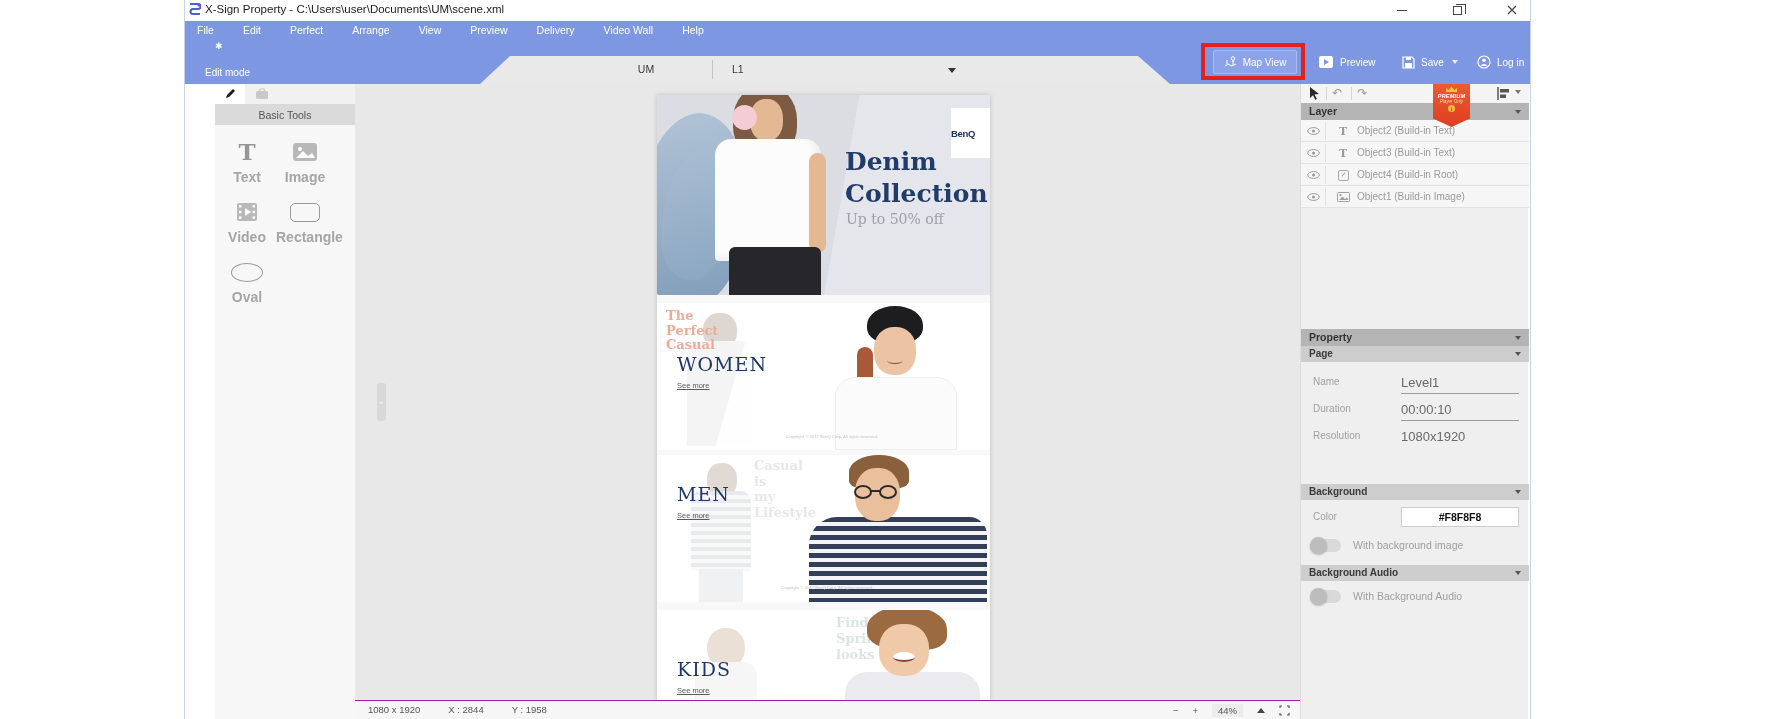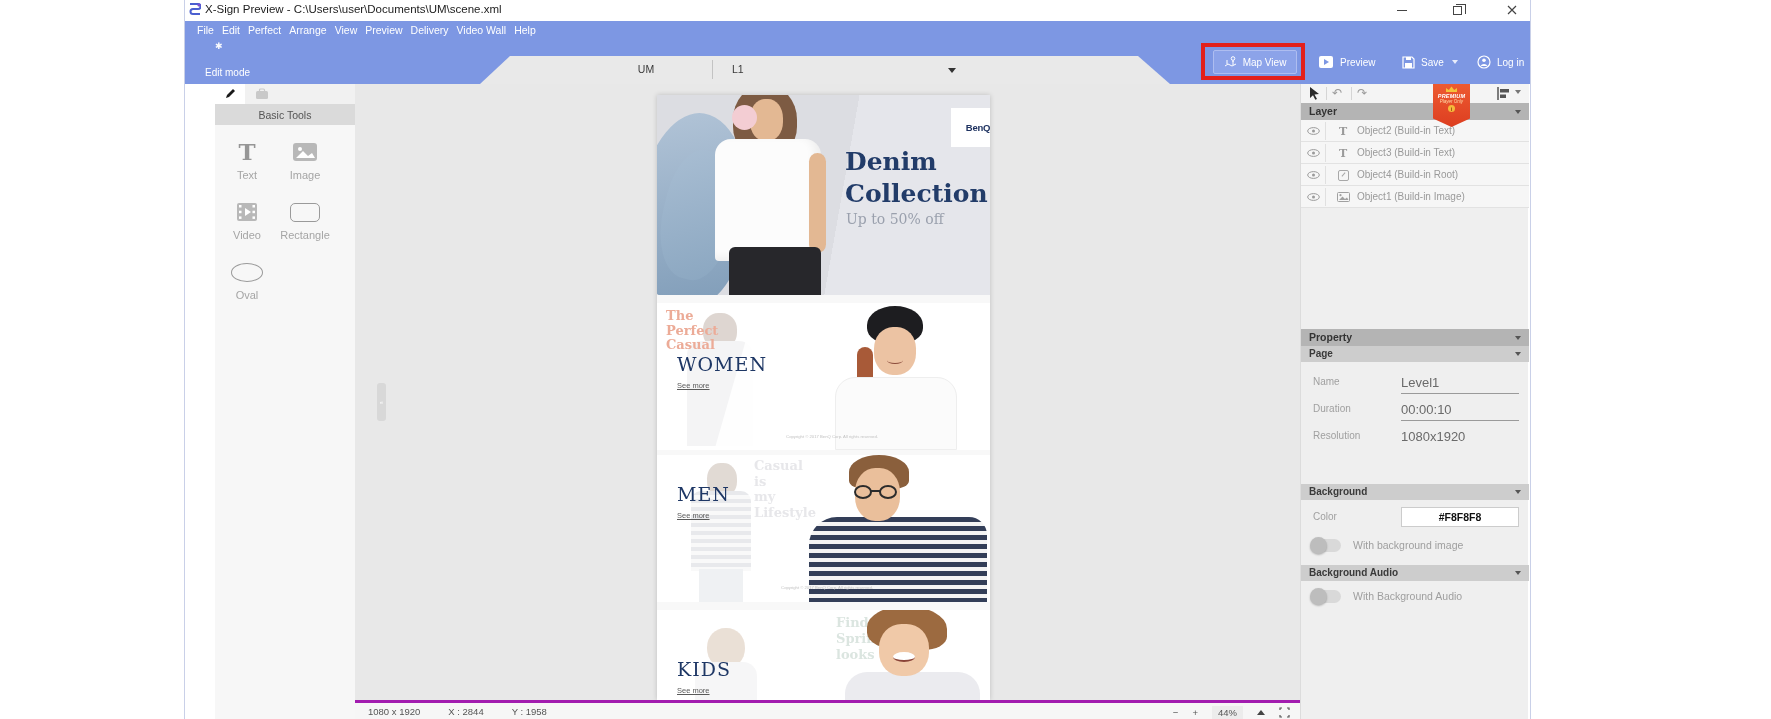--- a/index.html
+++ b/index.html
@@ -17,21 +17,21 @@
   .title-text { position:absolute; left:20px; top:3px; font-size:11.5px; color:#1c1c1c; }
   .app-icon { position:absolute; left:3px; top:3px; }
   .win-btn { position:absolute; top:0; width:34px; height:20px; display:flex; align-items:center; justify-content:center; }
   .wb-min { left:1200px; } .wb-restore { left:1255px; } .wb-close { left:1310px; }
   .min-glyph { width:10px; height:1px; background:#444; }
   .restore-glyph { width:9px; height:9px; border:1px solid #444; position:relative; background:#fff; }
   .restore-glyph:before { content:""; position:absolute; left:2px; top:-3px; width:9px; height:9px; border:1px solid #444; border-bottom:none; border-left:none; }
 
   
   .bluebar { position:absolute; left:0; top:21px; width:1345px; height:63px; background:#7D97E3; }
-  .menubar { position:absolute; left:0; top:0; width:100%; height:17px; display:flex; align-items:center; padding-left:8px; }
+  .menubar { position:absolute; left:0; top:0; width:100%; height:17px; display:flex; align-items:center; padding-left:8px; gap:21px; }
   .menu-item { color:#fff; font-size:10.5px; padding:0 4px; cursor:default; }
   .edit-star { position:absolute; left:30px; top:20px; color:#fff; font-size:9px; opacity:.95; }
   .edit-mode { position:absolute; left:20px; top:37px; color:#fff; font-size:10px;margin-top:9px; }
 
   
   .scene-tab { position:absolute; left:295px; top:35px; width:690px; height:28px; background:#E9E9E9;
                clip-path:polygon(30px 0, 658px 0, 690px 28px, 0 28px); }
   .scene-tab .tname  { position:absolute; left:146px; top:7px; font-size:10.5px; color:#3a3a3a; width:40px; text-align:center; }
   .scene-tab .tsep   { position:absolute; left:232px; top:4px; width:1px; height:19px; background:#c3c3c3; }
   .scene-tab .tpage  { position:absolute; left:252px; top:7px; font-size:10.5px; color:#3a3a3a; }
@@ -55,37 +55,37 @@
   .premium .p2 { color:#ffd9a8; font-size:4.5px; font-style:italic; }
   .premium .pinfo { margin-top:1px; width:7px; height:7px; border-radius:50%; background:#F5B93B; color:#8a3110; font-size:5px; font-weight:bold; display:flex; align-items:center; justify-content:center; }
 
   
   .sidebar { position:absolute; left:30px; top:84px; width:140px; height:635px; background:#f7f7f7; }
   .side-tabs { position:absolute; left:0; top:0; width:140px; height:20px; background:#f1f1f1; }
   .tab-pencil { position:absolute; left:0; top:0; width:30px; height:20px; background:#fff; display:flex; align-items:center; justify-content:center; }
   .tab-case { position:absolute; left:30px; top:0; width:34px; height:20px; display:flex; align-items:center; justify-content:center; }
   .side-header { position:absolute; left:0; top:20px; width:140px; height:21px; background:#DADADA; display:flex; align-items:center; justify-content:center; font-size:10.5px; color:#555; }
   .tool { position:absolute; width:58px; text-align:center; }
-  .tool .tlabel { display:block; margin-top:5px; font-size:11px; color:#a5a5a5; }
+  .tool .tlabel { display:block; margin-top:5px; font-size:14px; color:#a5a5a5;font-weight:bold; }
   .tool .ticon { display:flex; align-items:center; justify-content:center; height:24px; }
   .t-text-glyph { font-family:"DejaVu Serif", serif; font-size:23px; font-weight:bold; color:#969696; line-height:22px; }
   .rect-glyph { width:30px; height:19px; border:1.5px solid #9a9a9a; border-radius:5px; }
   .oval-glyph { width:32px; height:19px; border:1.5px solid #9a9a9a; border-radius:50%; }
   .collapse-handle { position:absolute; left:162px; top:299px; width:9px; height:38px; background:#d8d8d8; border-radius:3px; color:#fff; font-size:6px; display:flex; align-items:center; justify-content:center; z-index:3; }
 
   
   .canvas { position:absolute; left:170px; top:84px; width:945px; height:616px; background:#E8E8E8; }
   .page { position:absolute; left:302px; top:11px; width:333px; height:605px; background:#F8F8F8; box-shadow:0 0 5px rgba(0,0,0,.18); overflow:hidden; }
 
   .serif { font-family:"DejaVu Serif", serif; }
 
   
   .hero { position:absolute; left:0; top:0; width:333px; height:200px; overflow:hidden;
           background:linear-gradient(100deg,#dcdde2 55%,#e5e6eb 55%); }
-  .benq-box { position:absolute; left:294px; top:13px; width:39px; height:39px; background:#fff; display:flex; align-items:center; justify-content:flex-end; }
+  .benq-box { position:absolute; left:294px; top:13px; width:39px; height:50px; background:#fff; display:flex; align-items:center; justify-content:flex-start; }
   .benq-text { font-size:9.5px; font-weight:bold; color:#1e3260; letter-spacing:-.3px; }
   .hero-t1 { position:absolute; left:188px; top:52px; font-size:25px; font-weight:bold; color:#223C69; }
   .hero-t2 { position:absolute; left:188px; top:84px; font-size:25px; font-weight:bold; color:#223C69; }
   .hero-sub { position:absolute; left:189px; top:116px; font-size:14px; color:#9aa0ad; }
   
   .h-jacket { position:absolute; left:-18px; top:18px; width:108px; height:190px; background:linear-gradient(160deg,#b3c5d8,#7f9cb8); border-radius:45% 55% 35% 45%; transform:rotate(10deg); }
   .h-jacket2 { position:absolute; left:6px; top:55px; width:70px; height:130px; background:linear-gradient(150deg,#a9bed3,#8aa6c0); border-radius:40% 50% 40% 50%; transform:rotate(14deg); }
   .h-hair { position:absolute; left:76px; top:-10px; width:64px; height:72px; background:#7d5b43; border-radius:48% 48% 42% 42%; }
   .h-face { position:absolute; left:93px; top:4px; width:33px; height:42px; background:#e3b893; border-radius:45%; }
   .h-bubble { position:absolute; left:75px; top:10px; width:25px; height:25px; background:#f3cdd3; border-radius:50%; }
@@ -139,21 +139,21 @@
   .k-photo { position:absolute; left:130px; top:0; width:203px; height:147px; }
   .k-hair { position:absolute; left:80px; top:-4px; width:80px; height:44px; background:#9c6a40; border-radius:48% 52% 30% 40%; }
   .k-face { position:absolute; left:92px; top:14px; width:50px; height:52px; background:#f0c9a8; border-radius:45%; }
   .k-smile { position:absolute; left:106px; top:42px; width:22px; height:10px; border-bottom:2.5px solid #8a4438; border-radius:50%; background:#fff; }
   .k-tee { position:absolute; left:58px; top:62px; width:135px; height:85px; background:#ebebef; border-radius:22px 22px 0 0; }
   .gk { position:absolute; left:30px; top:18px; width:80px; height:120px; }
   .gk .gh { position:absolute; left:20px; top:0; width:38px; height:40px; background:#a5764a; border-radius:48%; }
   .gk .gb { position:absolute; left:8px; top:34px; width:62px; height:80px; background:#d8d8dc; border-radius:14px 14px 0 0; }
 
   
-  .statusbar { position:absolute; left:170px; top:616px; width:945px; height:19px; background:#F6F6F6; border-top:3px solid #a21caf; font-size:9.5px; color:#555; }
+  .statusbar { position:absolute; left:170px; top:616px; width:945px; height:19px; background:#F6F6F6; border-top:1px solid #a21caf; font-size:9.5px; color:#555; }
   .sb-left { position:absolute; left:13px; top:3px; display:flex; gap:28px; }
   .sb-right { position:absolute; right:10px; top:0; height:19px; display:flex; align-items:center; gap:14px; }
   .zoom-pct { background:#ececec; padding:1px 6px; }
   .tri-up { width:0; height:0; border-left:4px solid transparent; border-right:4px solid transparent; border-bottom:5px solid #444; }
 
   
   .rpanel { position:absolute; left:1115px; top:84px; width:228px; height:635px; background:#EFEFEF; border-left:1px solid #dcdcdc; }
   .ptoolbar { position:absolute; left:0; top:0; width:228px; height:19px; background:#F4F4F4; }
   .pt-sep { position:absolute; top:3px; width:1px; height:13px; background:#d5d5d5; }
   .undo-redo { position:absolute; top:0; font-size:12px; color:#9a9a9a; line-height:18px; }
@@ -186,21 +186,21 @@
 <div id="app">
   <div class="window">
 
     <div class="titlebar">
       <span class="app-icon">
         <svg width="13" height="14" viewBox="0 0 13 14">
             <path d="M2 1 h8 a2 2 0 0 1 0 5 h-5 a2 2 0 0 0 0 5 h7" fill="none" stroke="#4a5fd0" stroke-width="2"></path>
             <circle cx="11" cy="2" r="1.6" fill="#7a4fd0"></circle>
           </svg>
       </span>
-      <span class="title-text">X-Sign Preview - C:\Users\user\Documents\UM\scene.xml</span>
+      <span class="title-text">X-Sign Property - C:\Users\user\Documents\UM\scene.xml</span>
       <div class="win-btn wb-min">
           <div class="min-glyph"></div>
         </div>
       <div class="win-btn wb-restore">
           <div class="restore-glyph"></div>
         </div>
       <div class="win-btn wb-close">
         <svg width="10" height="10" viewBox="0 0 10 10">
             <path d="M1 1 L9 9 M9 1 L1 9" stroke="#444" stroke-width="1.2"></path>
           </svg>

